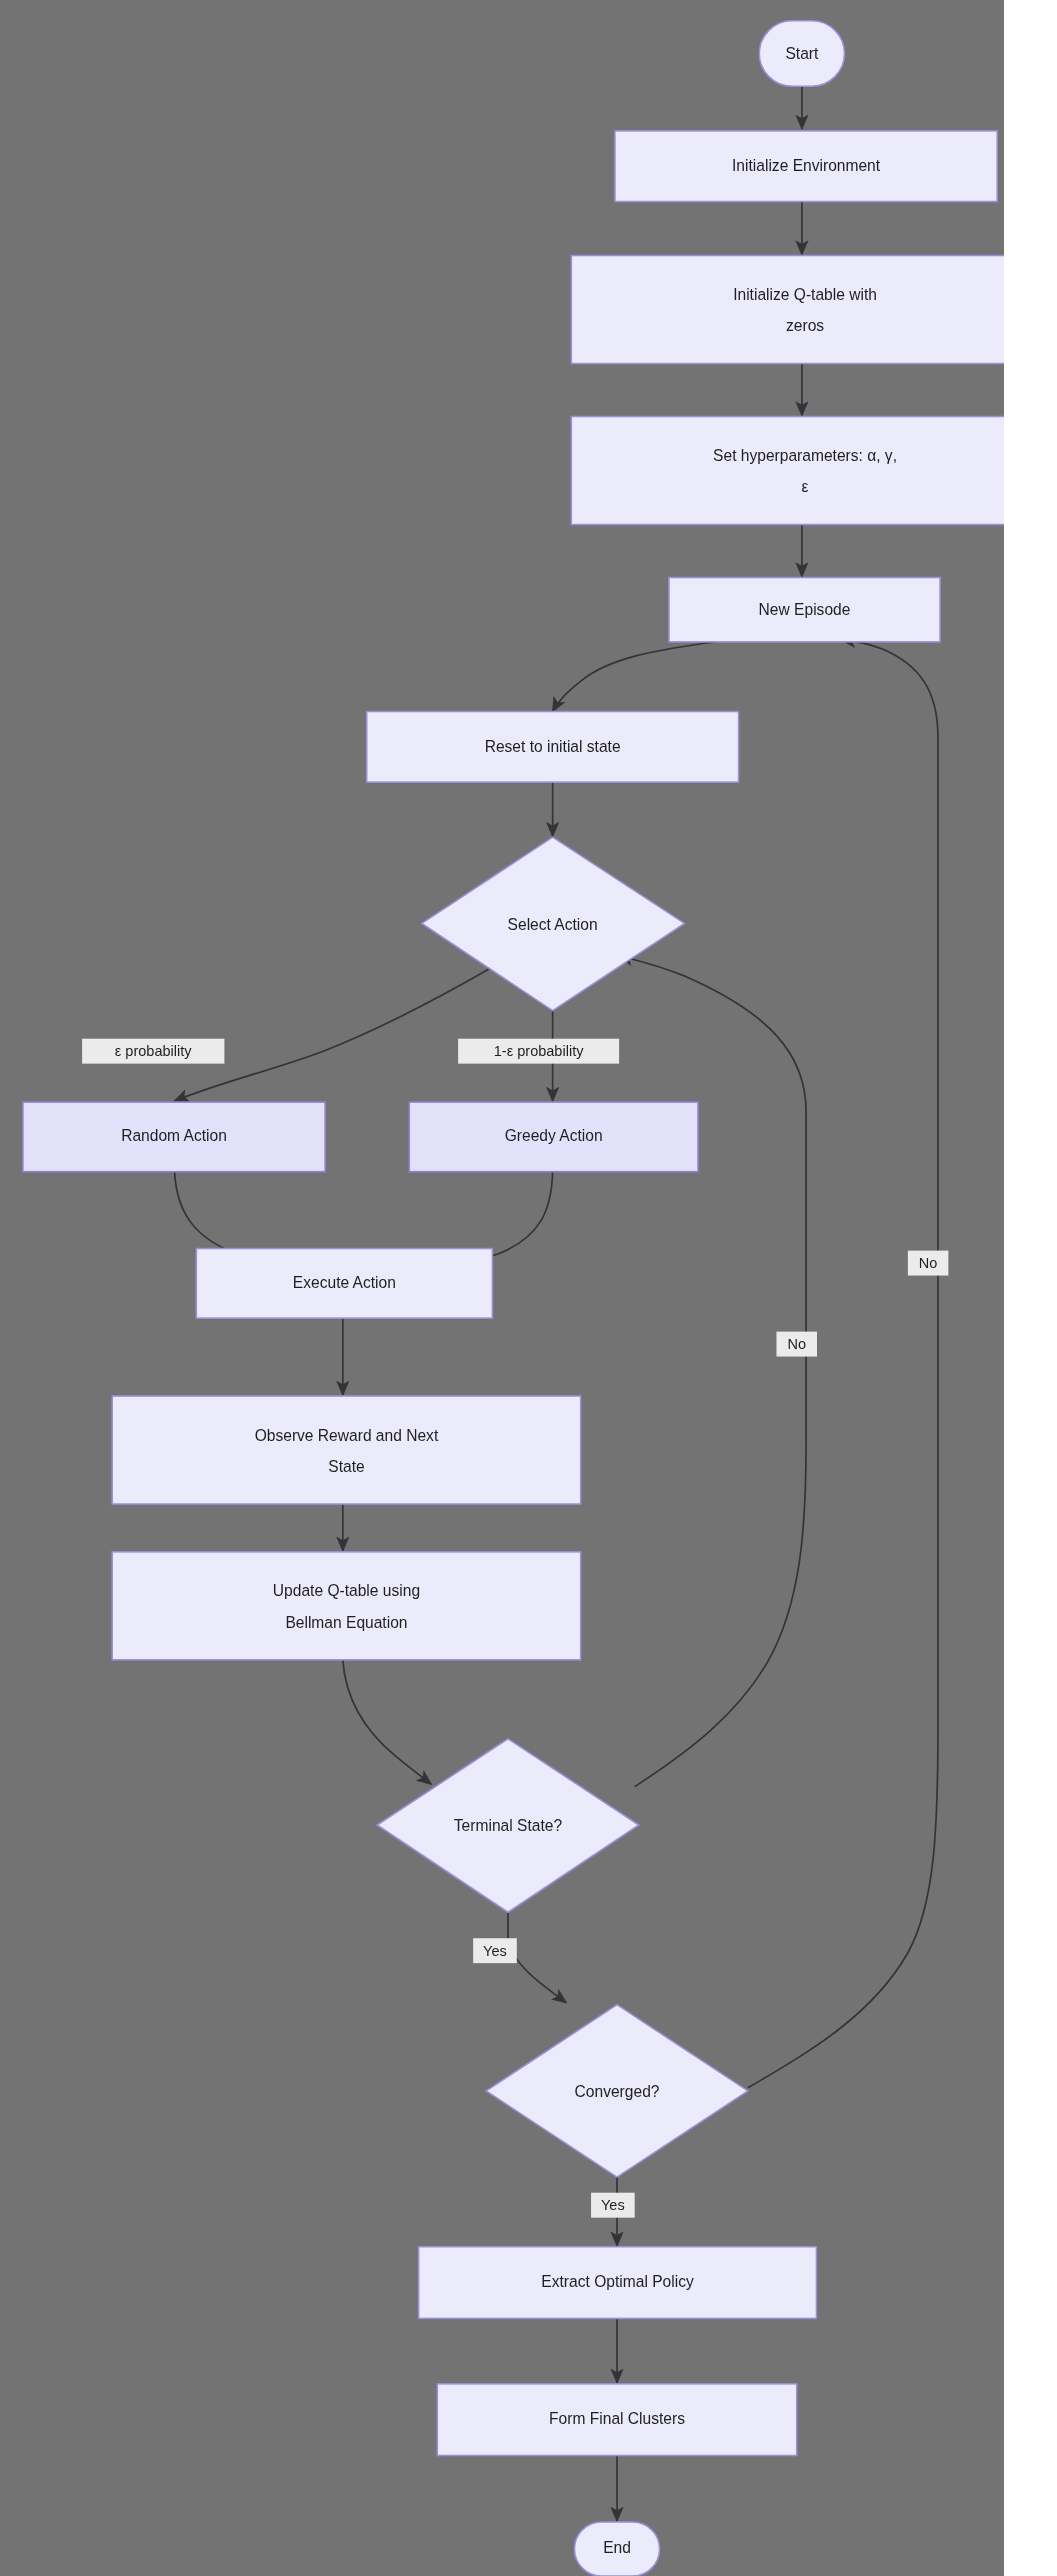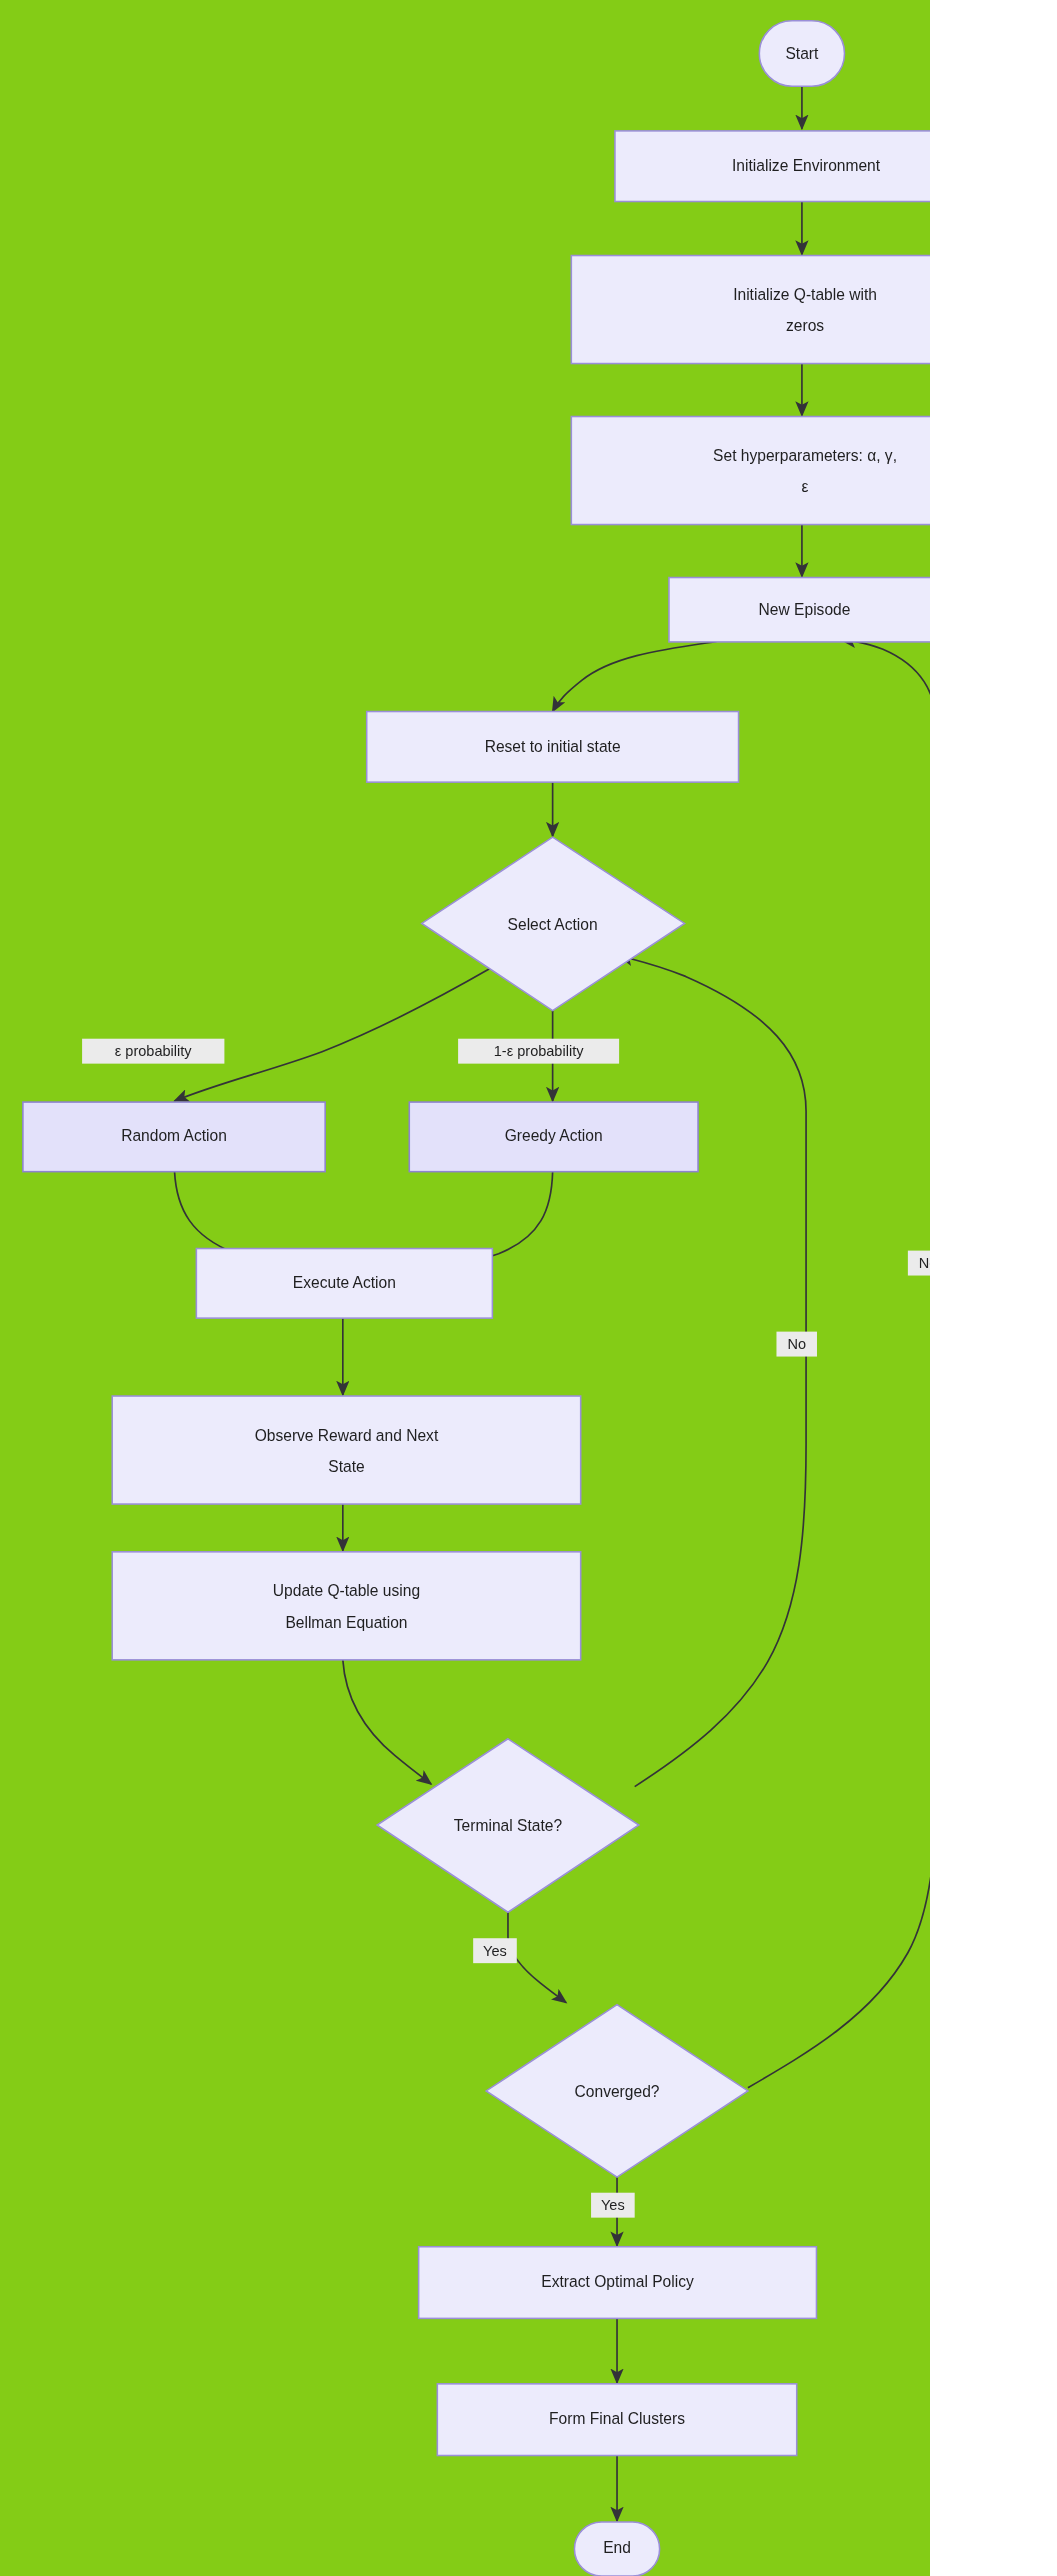--- a/index.html
+++ b/index.html
@@ -7,23 +7,23 @@
     margin: 0;
     padding: 0;
     background: #ffffff;
   }
   body {
     font-family: "Liberation Sans", sans-serif;
     -webkit-font-smoothing: antialiased;
   }
   #diagram-root {
     position: relative;
-    width: 930px;
+    width: 1004px;
     height: 2576px;
-    background: #84cc16;
+    background: #737373;
     overflow: hidden;
     text-decoration: underline;
   }
   svg.flow-canvas {
     position: absolute;
     top: 0;
     left: 0;
     width: 1058px;
     height: 2576px;
     display: block;

